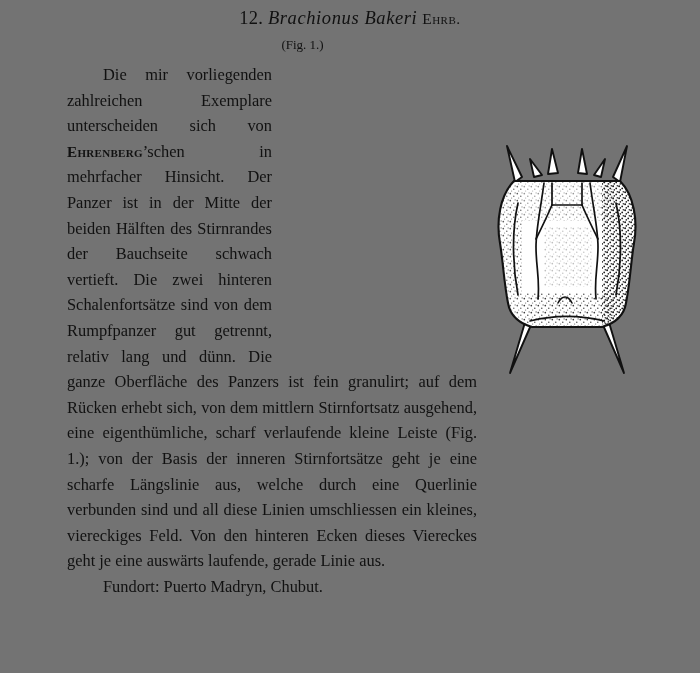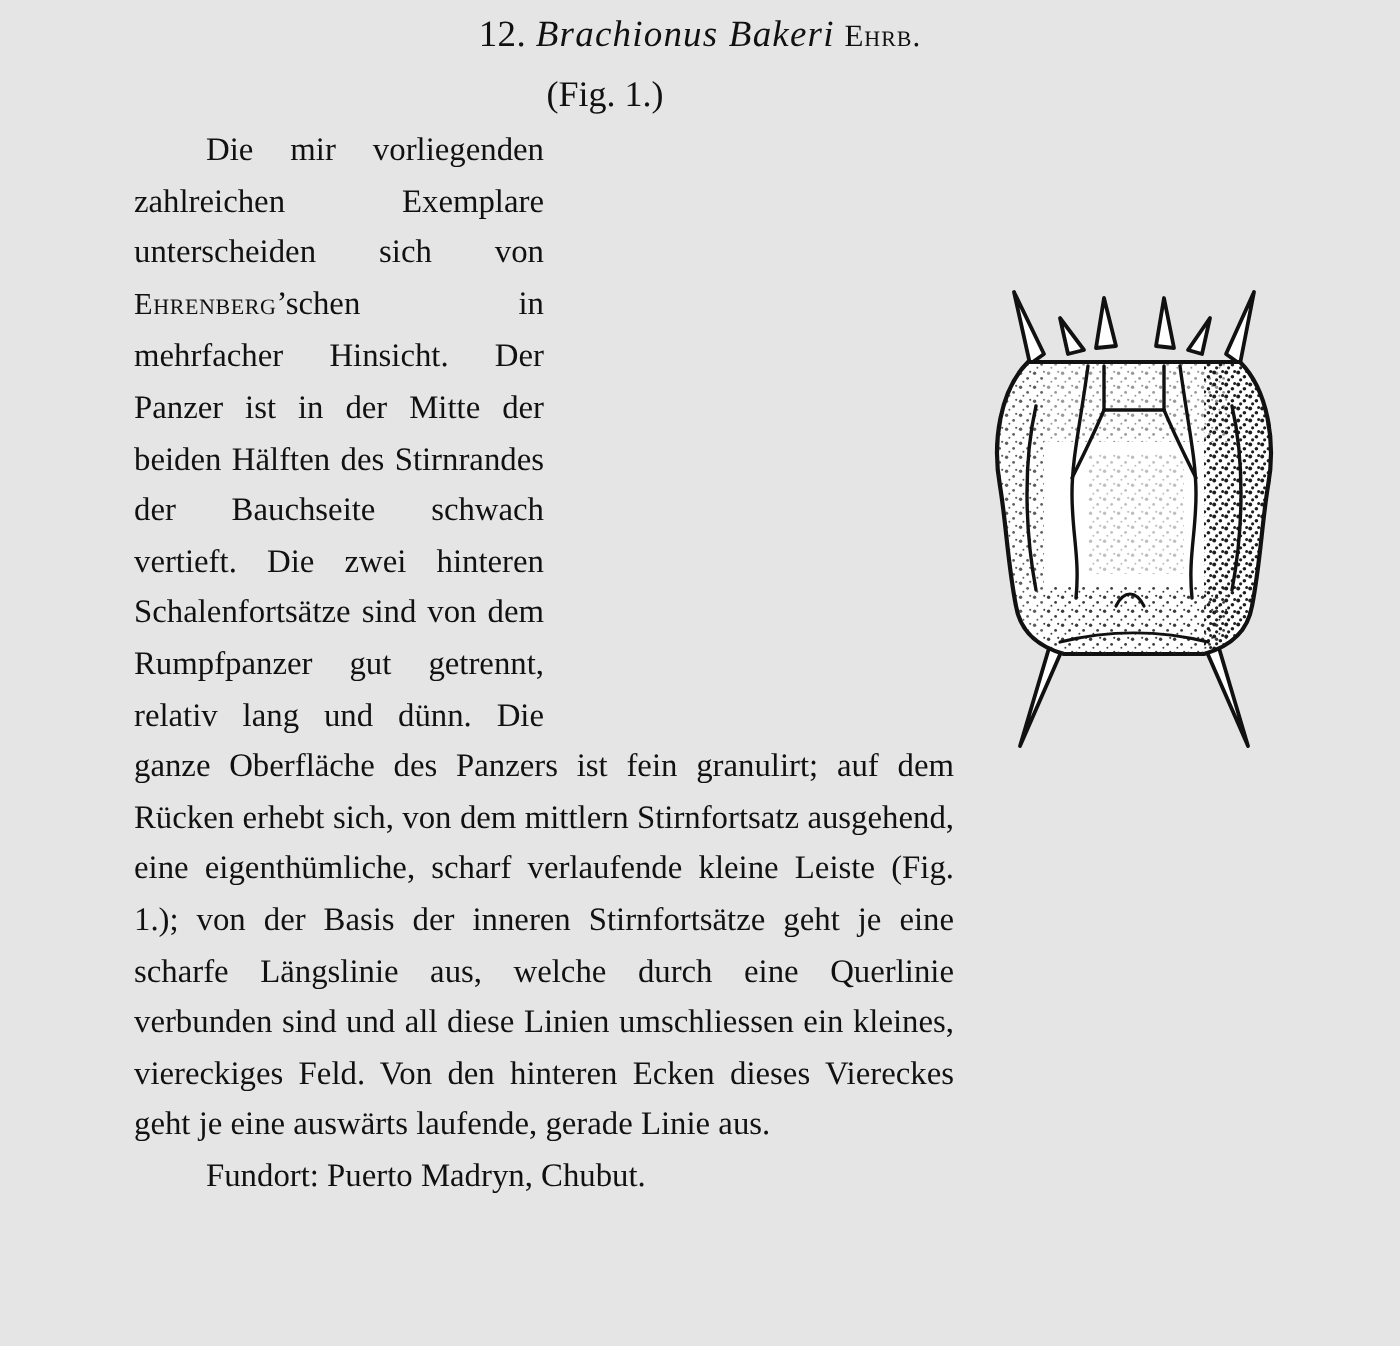--- a/index.html
+++ b/index.html
@@ -12,21 +12,21 @@
     height: 673px;
     position: relative;
     overflow: hidden;
     font-family: "Liberation Serif", "DejaVu Serif", serif;
     color: #111111;
   }
 
   .page {
     position: absolute;
     inset: 0;
-    background: #e5e5e5;
+    background: #737373;
   }
 
   
   .heading {
     position: absolute;
     top: 8px;
     left: 0;
     width: 700px;
     text-align: center;
     font-size: 18.5px;
@@ -43,21 +43,21 @@
     font-size: 15.5px;
     letter-spacing: 0.5px;
   }
 
   .figcaption {
     position: absolute;
     top: 37px;
     left: 0;
     width: 605px;
     text-align: center;
-    font-size: 18px;
+    font-size: 13px;
   }
 
   
   .body-text {
     position: absolute;
     left: 67px;
     top: 62px;
     width: 410px;
     font-size: 16.4px;
     line-height: 25.6px;
@@ -73,20 +73,21 @@
     float: right;
     width: 205px;
     height: 236px;
     margin-top: 56px;
   }
 
   .smallcaps {
     font-variant: small-caps;
     font-size: 15.2px;
     letter-spacing: 0.3px;
+    font-weight: bold;
   }
   .uline { text-decoration: underline; text-underline-offset: 2px; }
 
   
   .figure {
     position: absolute;
     left: 474px;
     top: 143px;
     width: 186px;
     height: 232px;

